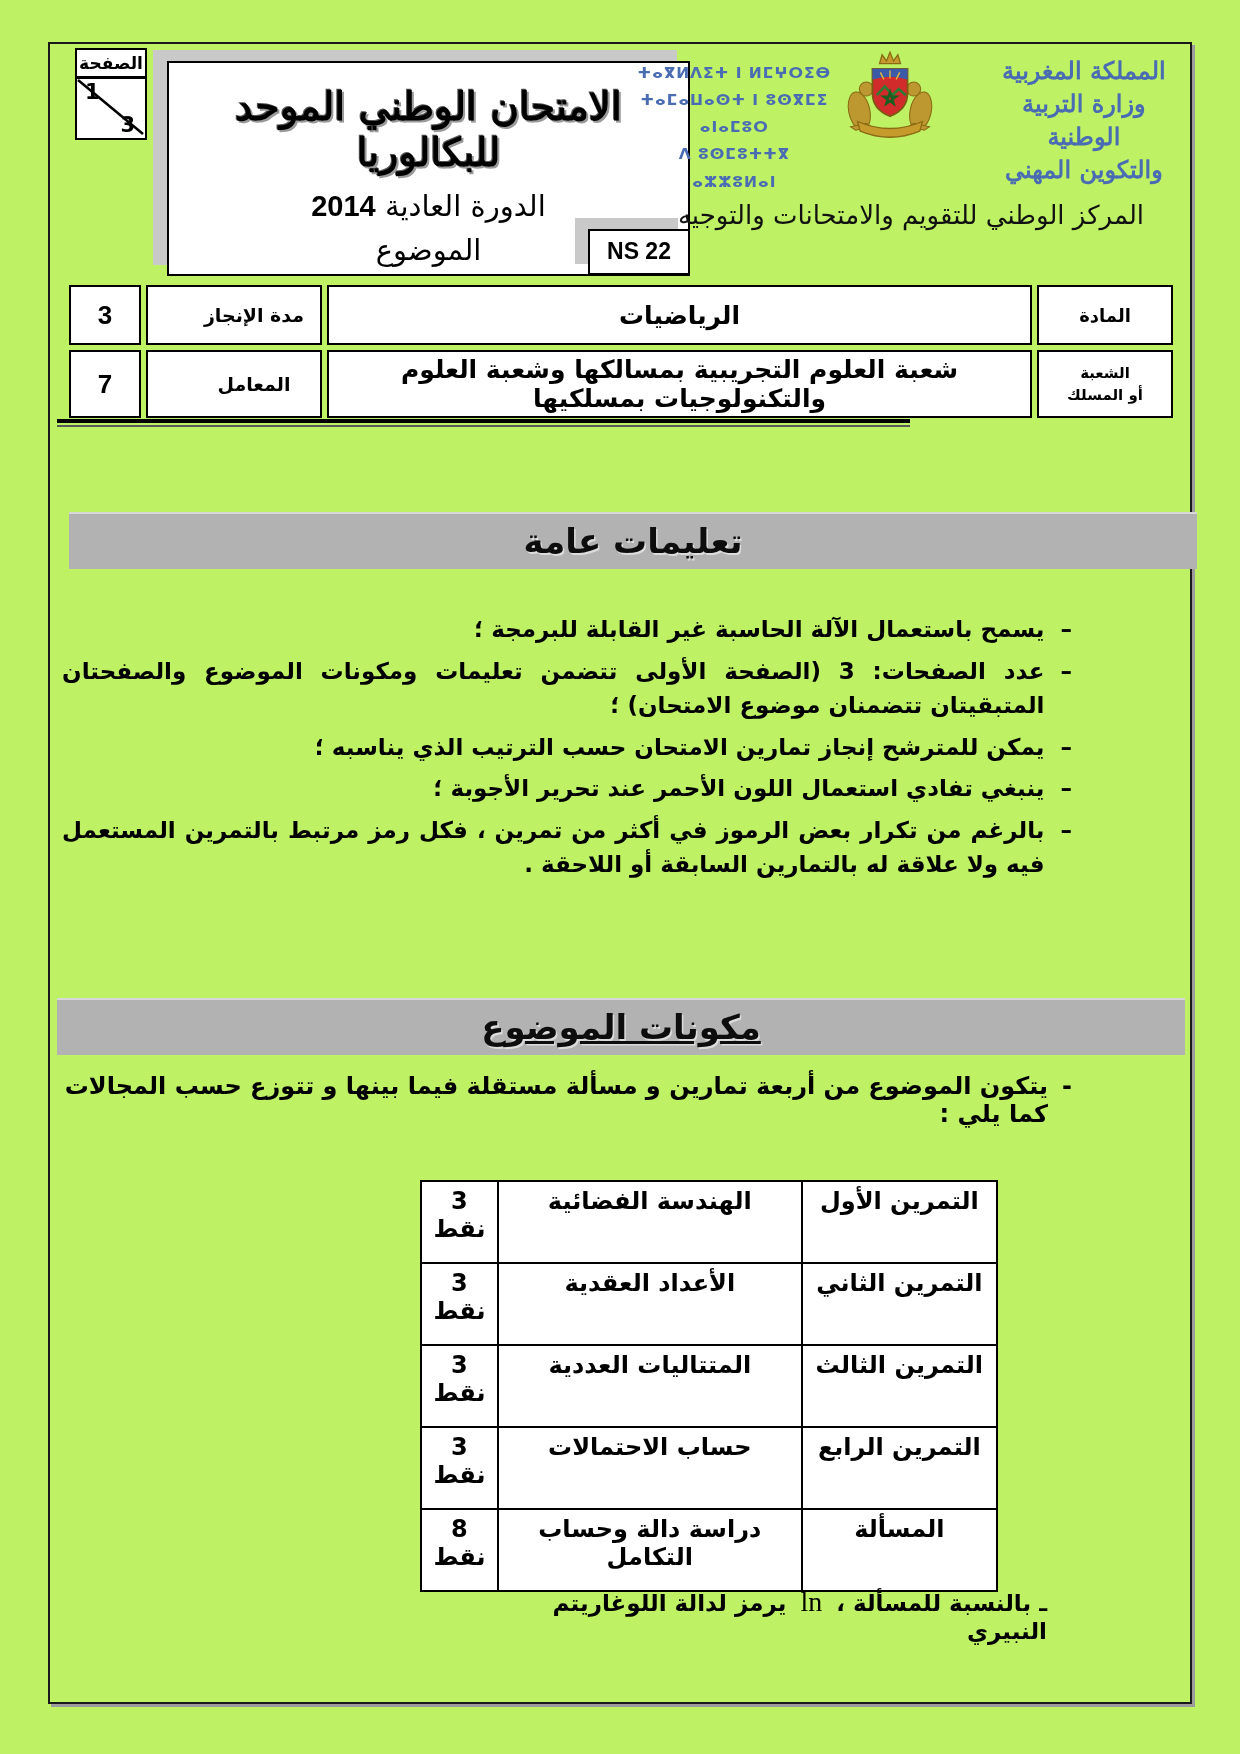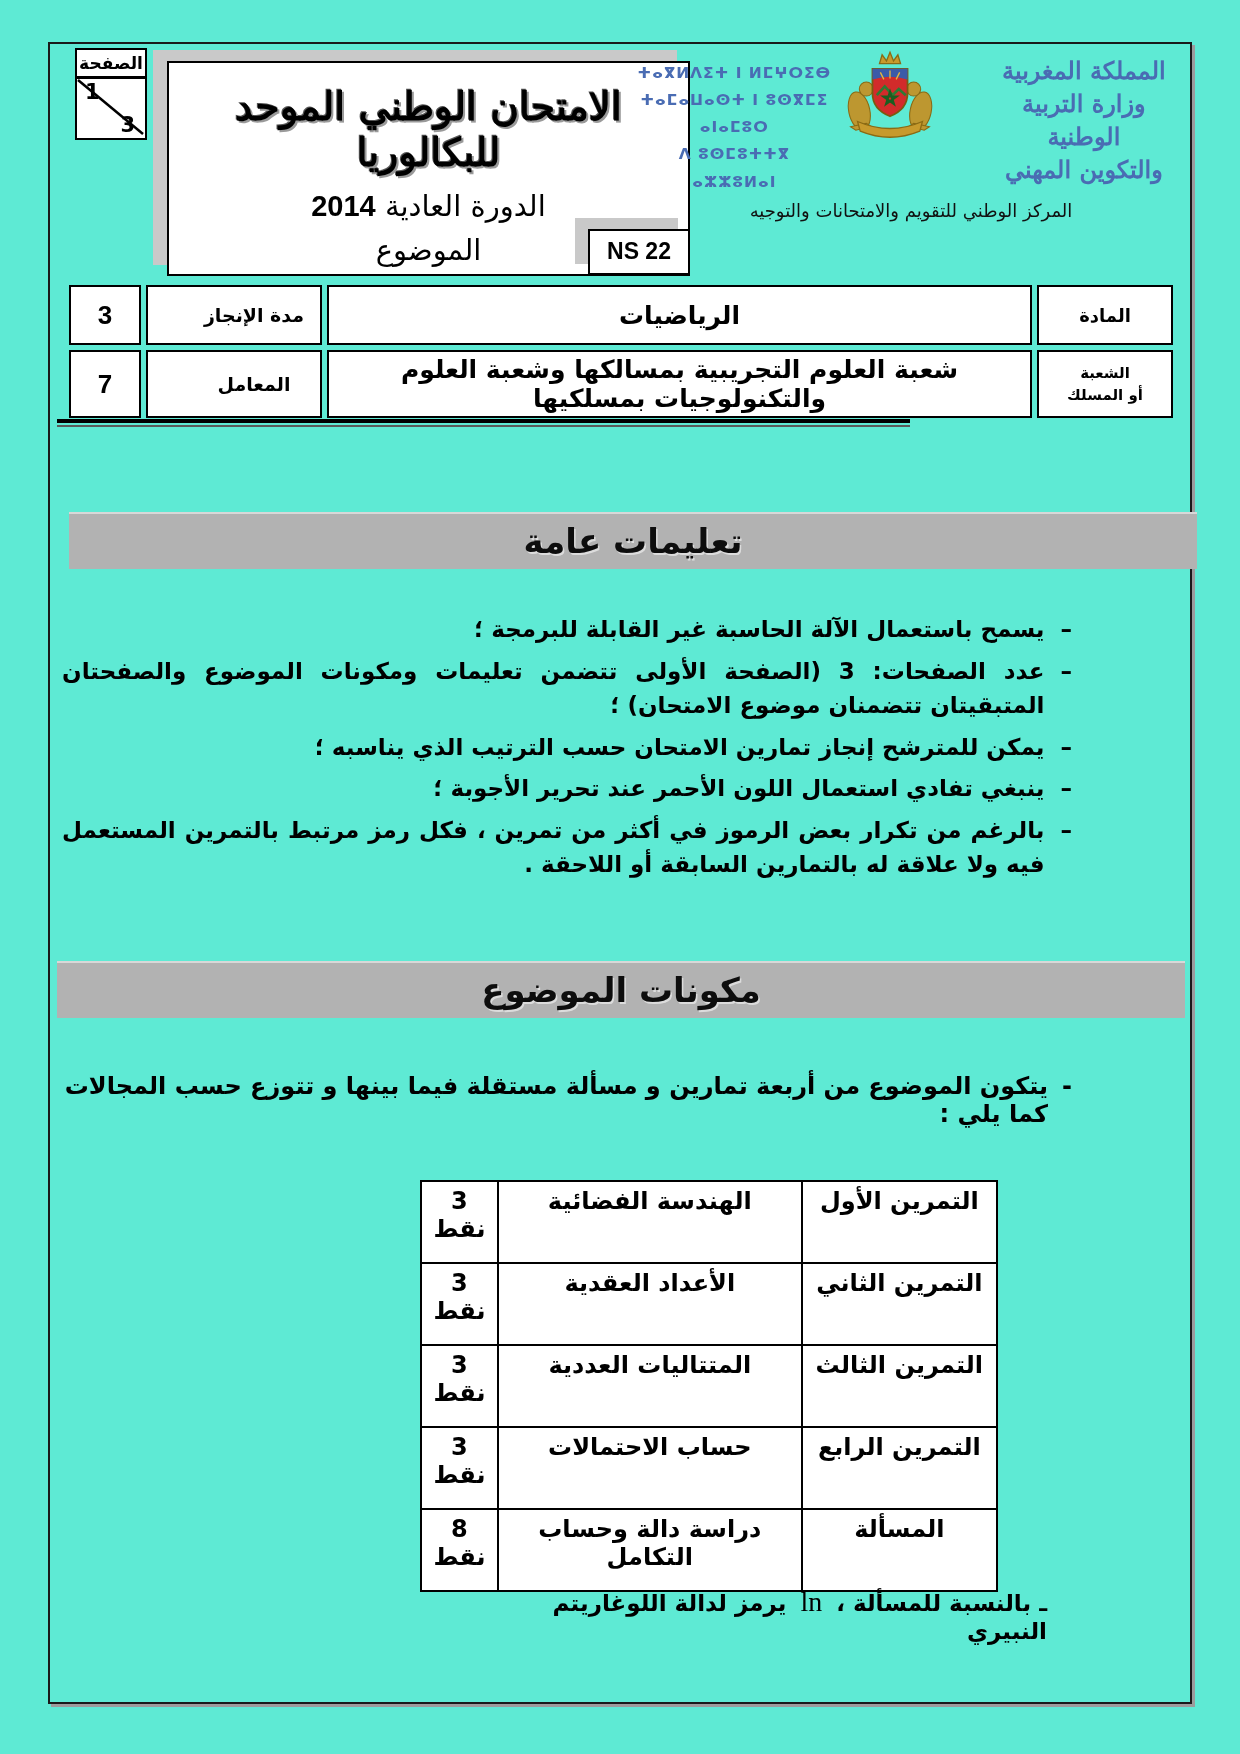--- a/index.html
+++ b/index.html
@@ -1,18 +1,18 @@
 <!DOCTYPE html>
 <html lang="ar"><head>
 <meta charset="utf-8">
 <style>
   * { margin:0; padding:0; box-sizing:border-box; }
   body { background:#ffffff; font-family:"DejaVu Sans", sans-serif; }
   .page {
-    position:relative; width:1240px; height:1754px; background:#5eead4;
+    position:relative; width:1240px; height:1754px; background:#bef264;
     overflow:hidden; direction:rtl;
   }
   .outer-border {
     position:absolute; left:48px; top:42px; width:1144px; height:1662px;
     border:2.5px solid #1a1a1a; box-shadow:3px 3px 0 #9c9c9c;
   }
 
   
   .pagebox { position:absolute; left:75px; top:48px; width:72px; direction:rtl; }
   .pagebox .pb-head {
@@ -58,21 +58,21 @@
     width:212px; padding-top:14px; color:#4a6cb3; font-weight:bold; font-size:15.5px;
     line-height:1.75; text-align:center; letter-spacing:1px;
   }
   .emblem-wrap { width:118px; text-align:center; }
   .arabic-gov {
     width:220px; padding-top:8px; color:#4a6cb3; font-weight:bold; font-size:24px;
     line-height:1.38; text-align:center; direction:rtl;
     font-family:"DejaVu Serif", serif;
     margin-left:35px;
   }
-  .center-name { margin-top:4px; text-align:center; font-size:18px; color:#111; direction:rtl; }
+  .center-name { margin-top:4px; text-align:center; font-size:26px; color:#111; direction:rtl; }
 
   
   table.info {
     position:absolute; left:64px; top:280px; width:1114px;
     border-collapse:separate; border-spacing:5px 5px; direction:rtl;
   }
   table.info td { border:2.5px solid #000; background:#fff; vertical-align:middle; }
   td.i-head { width:136px; text-align:center; font-weight:bold; font-size:18px;margin-left:48px; }
   td.i-head.small { font-size:15px; white-space:pre-line; line-height:1.5; }
   td.i-main { text-align:center; font-weight:bold; font-size:25px; }
@@ -88,21 +88,21 @@
   }
 
   
   .banner {
     position:absolute; left:57px; width:1128px; height:57px; background:#b2b2b2;
     border-top:2px solid #d8d8d8; text-align:center;
     font-size:34px; font-weight:bold; color:#0d0d0d; line-height:54px;
     text-shadow:1.5px 1.5px 0 #dcdcdc;
   }
   .banner.b1 { top:512px;margin-left:12px; }
-  .banner.b2 { top:961px; }
+  .banner.b2 { top:998px;text-decoration:underline; }
 
   
   .instructions { position:absolute; left:62px; top:612px; width:1010px; direction:rtl; }
   .inst {
     display:flex; gap:16px; font-size:23px; font-weight:bold; line-height:1.5;
     margin-bottom:7px; text-align:justify;
   }
   .inst .dash { flex:0 0 auto; }
   .inst .txt { flex:1 1 auto; }
 

